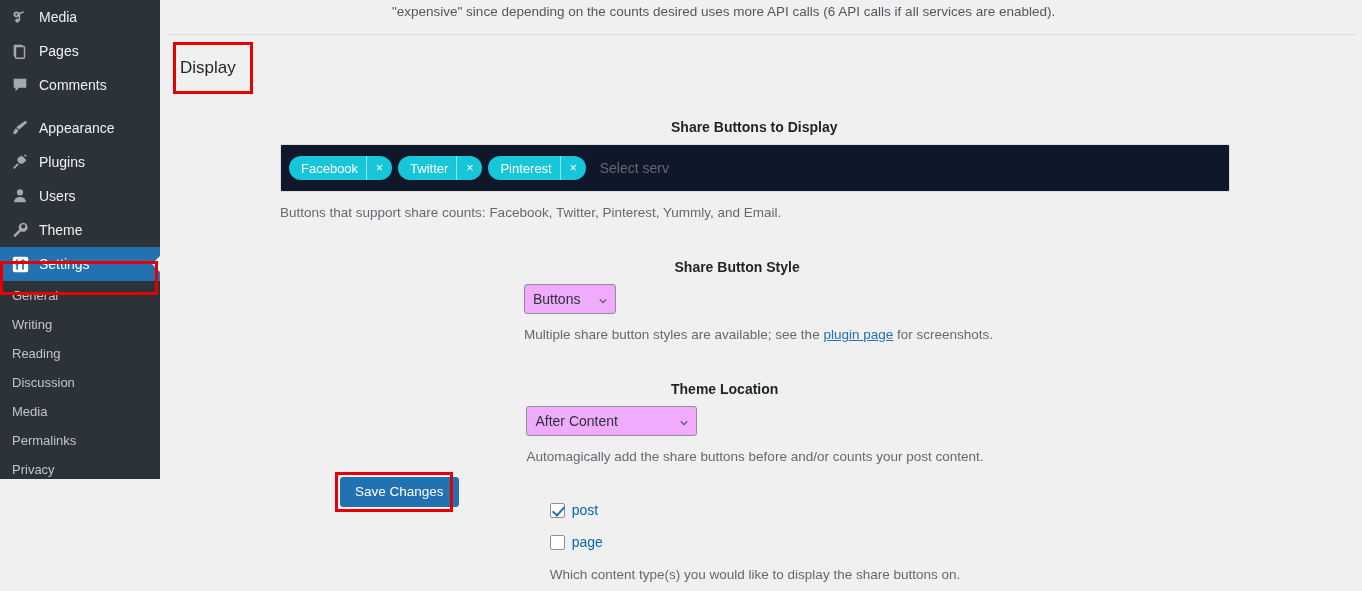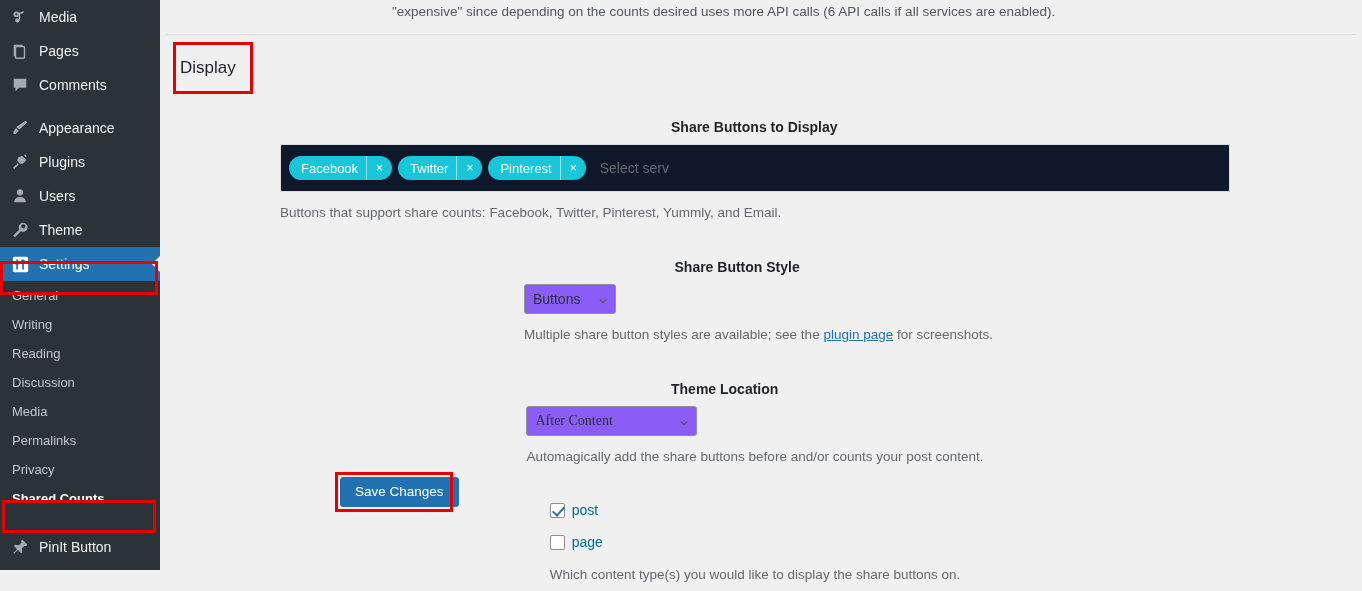--- a/index.html
+++ b/index.html
@@ -14,21 +14,21 @@
   #app {
     position: relative;
     width: 1362px; height: 591px;
     display: flex;
   }
 
   
   .sidebar {
     width: 160px;
     min-width: 160px;
-    height: 570px;
+    height: 479px;
     background: #2c3338;
     color: #f0f0f1;
     position: relative;
     overflow: hidden;
   }
   .menu-item {
     display: flex;
     align-items: center;
     height: 34px;
     padding-left: 10px;
@@ -187,41 +187,41 @@
     color: #646970;
     font-size: 14px;
     margin-left: 8px;
     white-space: nowrap;
     overflow: hidden;
     width: 70px;
   }
 
   
   .wp-select {
-    background: #8b5cf6;
+    background: #f0abfc;
     border: 1px solid #8c8f94;
     border-radius: 3px;
     height: 30px;
     font-size: 14px;
     color: #2c3338;
     padding: 0 26px 0 8px;
     display: inline-flex;
     align-items: center;
     position: relative;
     cursor: pointer;
     font-family: "Liberation Sans", sans-serif;
   }
   .wp-select .caret {
     position: absolute;
     right: 8px; top: 50%;
     margin-top: -2px;
     width: 8px; height: 8px;
   }
   .sel-style { width: 92px; }
-  .sel-theme { width: 171px; font-family: Liberation Serif, serif; }
+  .sel-theme { width: 171px; }
 
   
   .cbrow { display: flex; align-items: center; margin-bottom: 16px; }
   .cbox {
     width: 15px; height: 15px;
     border: 1px solid #8c8f94;
     background: #fff;
     border-radius: 2px;
     margin-right: 7px;
     position: relative;

